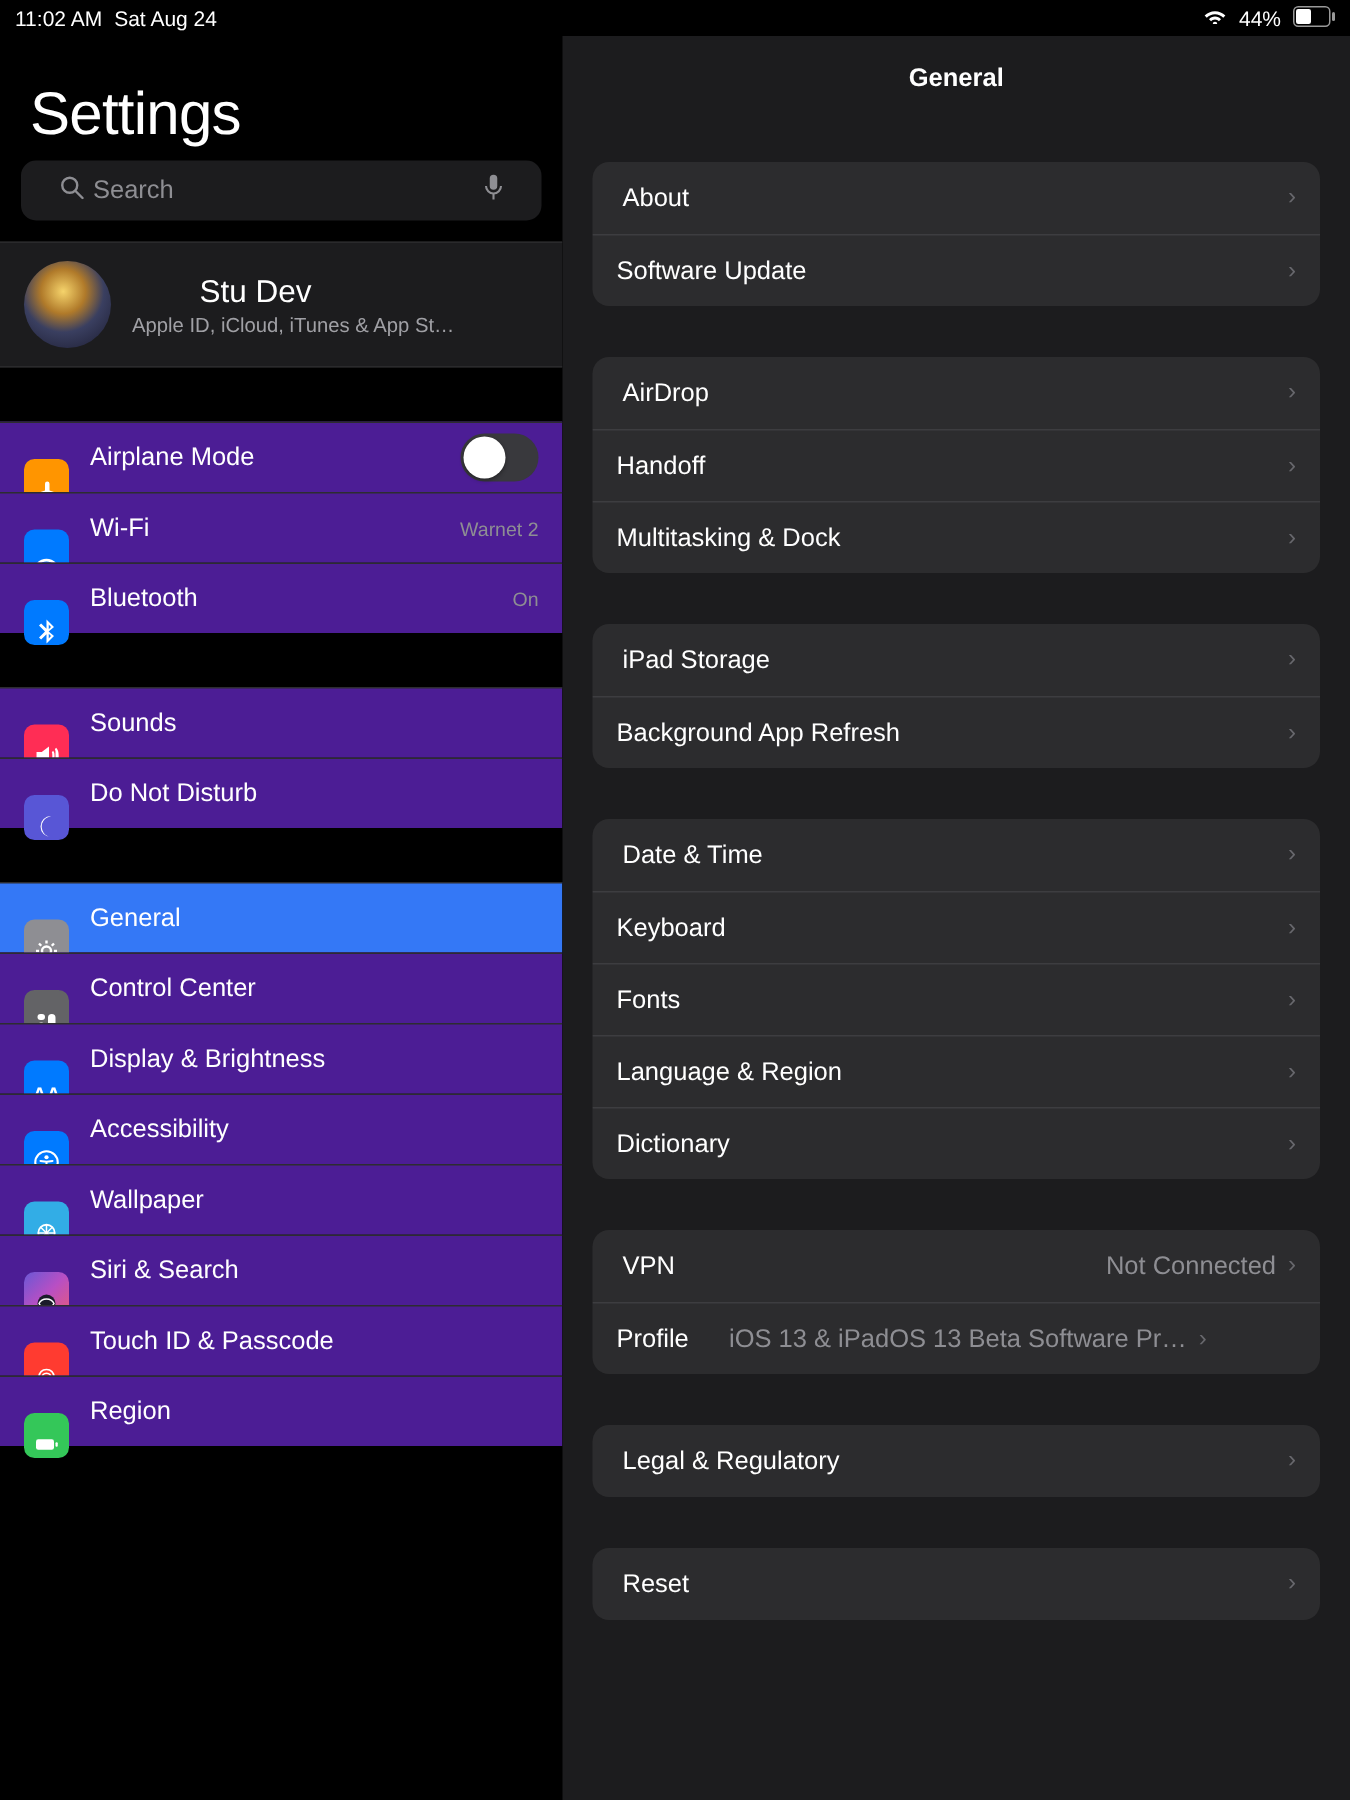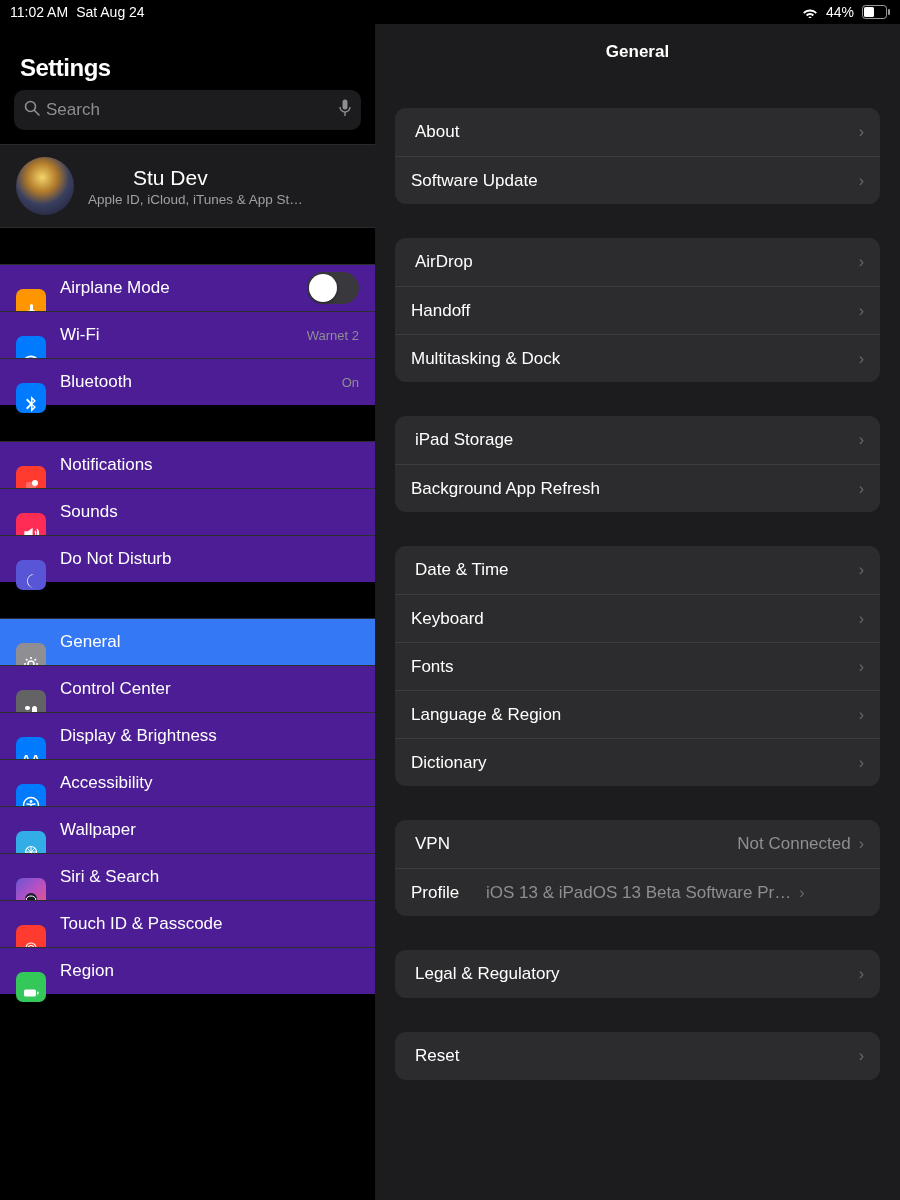--- a/index.html
+++ b/index.html
@@ -7,34 +7,34 @@
     width: 900px; height: 1200px;
     font-family: -apple-system, "Helvetica Neue", Arial, sans-serif;
     background: #000; color: #fff; overflow: hidden;
   }
   .statusbar {
     height: 24px; width: 100%;
     display: flex; justify-content: space-between; align-items: center;
     padding: 0 10px; font-size: 14px; font-weight: 500;
     background: #000;
   }
-  .statusbar .left, .statusbar .right { display: flex; align-items: center; gap: 8px; }
+  .statusbar .left, .statusbar .right { display: flex; gap: 8px; }
   .statusbar .right svg { display:block; }
 
   .container { display: flex; width: 100%; height: calc(1200px - 24px); }
   .sidebar { width: 375px; background: #000; display:flex; flex-direction:column; overflow:hidden; }
   .detail { flex: 1; background: #1c1c1e; display:flex; flex-direction:column; }
 
   .sb-header { padding: 30px 20px 8px 20px; }
-  .sb-title { font-size: 24px; font-weight: 700; letter-spacing: -0.5px; }
+  .sb-title { font-size: 40px; font-weight: 400; letter-spacing: -0.5px; }
 
   .search-wrap { padding: 0 14px 14px 14px; }
   .search {
     background: #1c1c1e; border-radius: 10px; height: 40px;
-    display: flex; align-items: center; padding: 0 10px; gap: 6px;
+    display: flex; align-items: center; padding: 0 26px; gap: 6px;
   }
   .search input {
     flex: 1; background: transparent; border: none; outline: none;
     color: #fff; font-size: 17px;
   }
   .search input::placeholder { color: #8e8e93; }
 
   .profile-card {
     background: #1c1c1e; padding: 12px 16px; display:flex; align-items:center; gap:14px;
     border-top: 1px solid #2a2a2c; border-bottom: 1px solid #2a2a2c;
@@ -190,29 +190,20 @@
             <path fill="#fff" d="M9 1v6.2L5.4 3.6 4 5l4 4-4 4 1.4 1.4L9 10.8V17l5-5-3.6-3L14 6zM10.5 4.4L12 6l-1.5 1.5zM10.5 10.5L12 12l-1.5 1.6z"></path>
           </svg>
       </div>
       <div class="label">Bluetooth</div>
       <div class="value">On</div>
     </div>
 
     <div class="group-gap"></div>
 
     <div class="row">
-      <div class="icon-box bg-red">
-        <svg width="18" height="18" viewBox="0 0 18 18">
-            <rect x="4" y="4" width="10" height="10" rx="2" fill="#fff" opacity="0.25"></rect>
-            <circle cx="13" cy="5" r="3" fill="#fff"></circle>
-          </svg>
-      </div>
-      <div class="label">Notifications</div>
-    </div>
-    <div class="row">
       <div class="icon-box bg-pink">
         <svg width="18" height="18" viewBox="0 0 18 18">
             <path fill="#fff" d="M3 7v4h3l4 3V4L6 7zM13 6c1 1 1 5 0 6M15 4c2 2 2 8 0 10" stroke="#fff" stroke-width="1.3"></path>
           </svg>
       </div>
       <div class="label">Sounds</div>
     </div>
     <div class="row">
       <div class="icon-box bg-purple">
         <svg width="18" height="18" viewBox="0 0 18 18">

